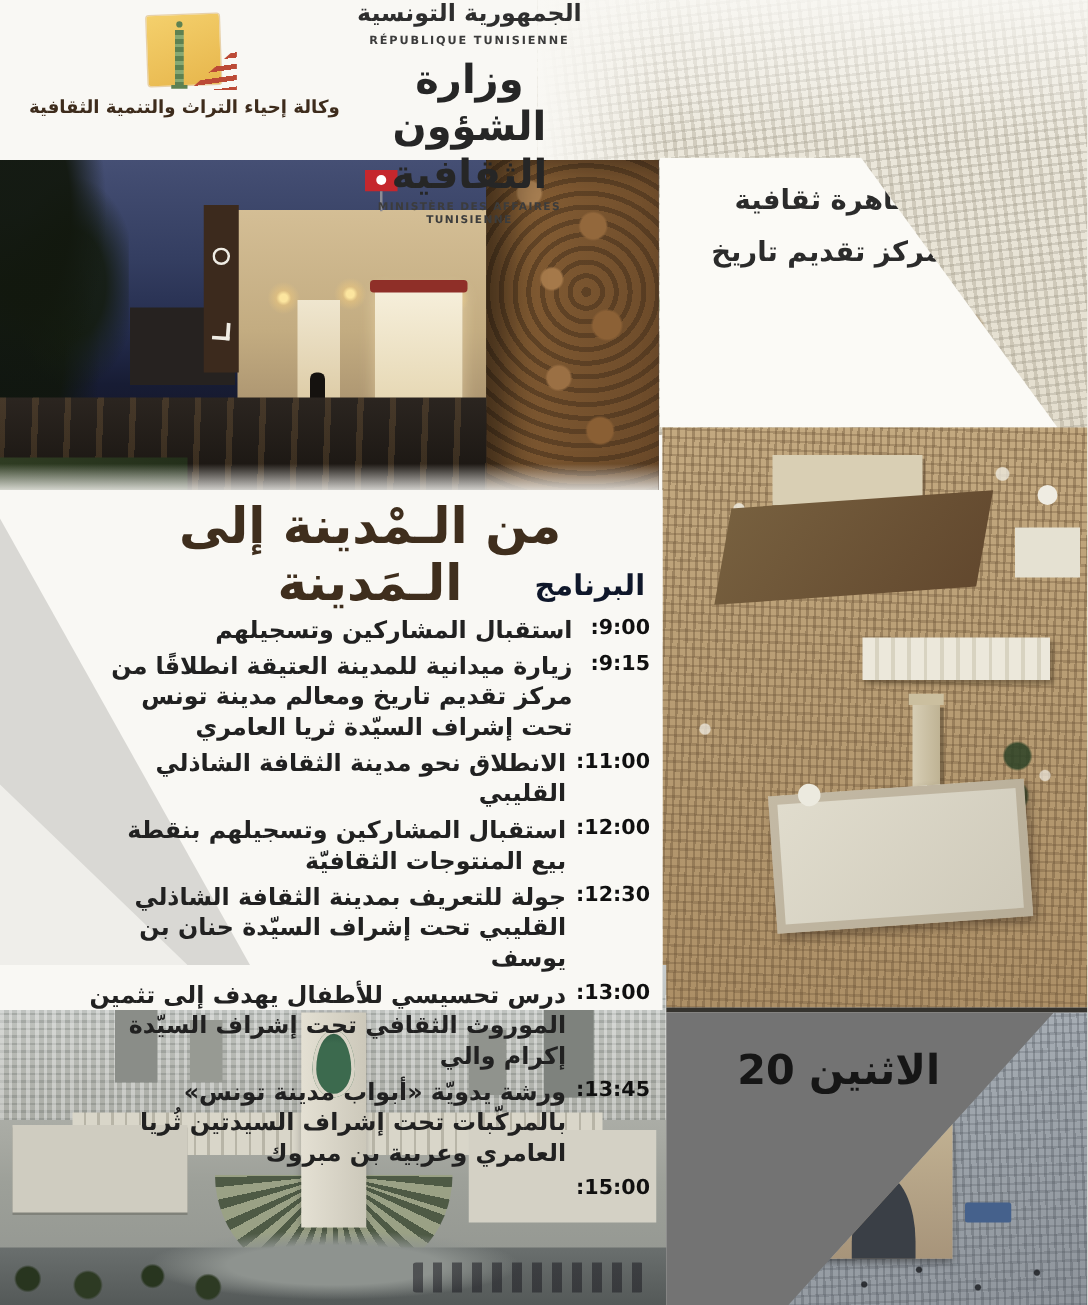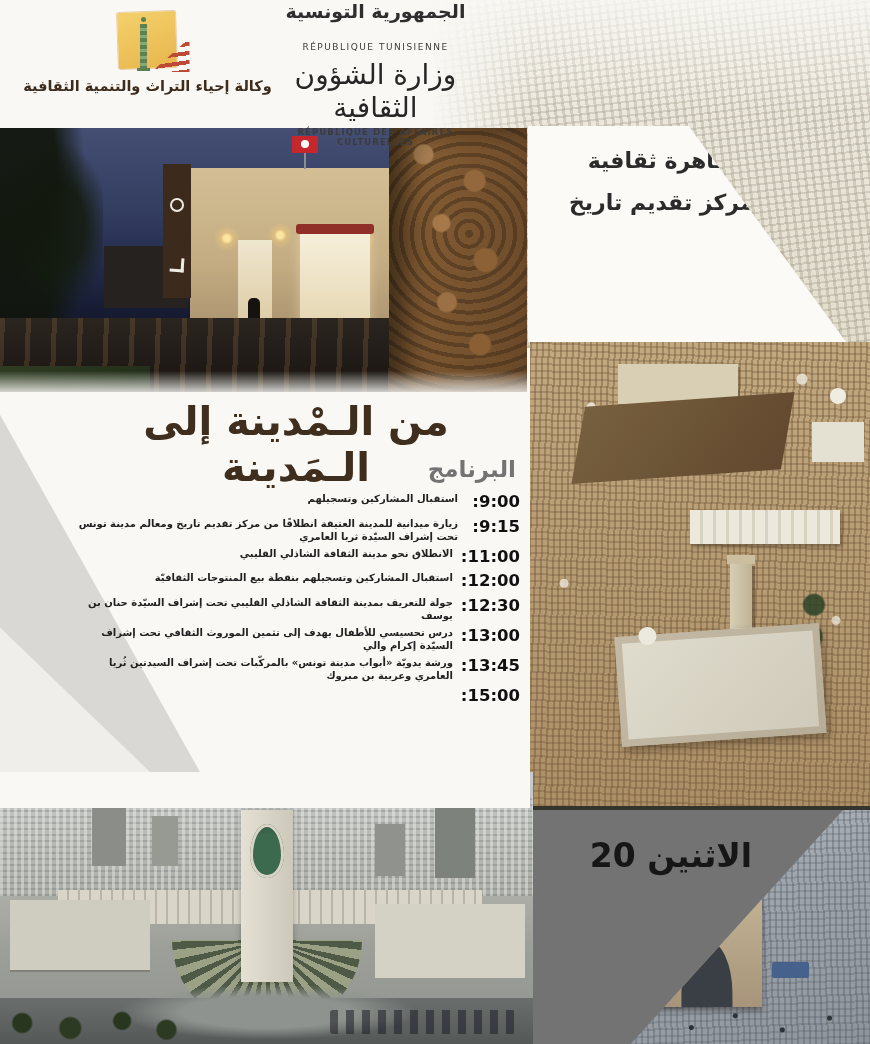--- a/index.html
+++ b/index.html
@@ -16,22 +16,22 @@
     background:repeating-linear-gradient(180deg,#5d8152 0 4px,#86a873 4px 7px);}
   .emblem-minaret::before{content:"";position:absolute;left:1px;top:-7px;width:5px;height:5px;border-radius:50%;background:#5d8152;}
   .emblem-minaret::after{content:"";position:absolute;left:-3px;bottom:-3px;width:13px;height:3px;background:#5d8152;}
   .emblem-rays{position:absolute;right:4px;bottom:2px;width:38px;height:34px;
     background:repeating-linear-gradient(172deg,#bc4a36 0 4px,rgba(0,0,0,0) 4px 9px);
     clip-path:polygon(100% 0,100% 100%,0 100%);}
   .agency-title{font-size:14.5px;font-weight:700;color:#3e2c1c;}
 
   .ministry{position:absolute;left:268px;top:0;width:215px;text-align:center;z-index:6;color:#2e2e2e;}
   .rep-ar{font-size:19px;font-weight:700;}
-  .rep-fr{font-size:9px;letter-spacing:1.5px;font-weight:400;color:#3c3c3c;margin-top:20px;}
-  .aff-ar{font-size:28px;font-weight:400;margin-top:6px;color:#262626;}
+  .rep-fr{font-size:9px;letter-spacing:1.5px;font-weight:700;color:#3c3c3c;margin-top:6px;}
+  .aff-ar{font-size:32px;font-weight:700;margin-top:6px;color:#262626;}
   .aff-fr{font-size:8.5px;letter-spacing:1.1px;font-weight:700;color:#3c3c3c;margin-top:3px;}
 
   
   .aerial-top{left:430px;top:0;width:440px;height:348px;z-index:1;background:
     radial-gradient(circle at 20% 70%,rgba(118,130,88,.45) 0 10px,rgba(0,0,0,0) 12px),
     radial-gradient(circle at 55% 42%,rgba(122,134,92,.40) 0 8px,rgba(0,0,0,0) 10px),
     radial-gradient(circle at 78% 76%,rgba(152,122,80,.35) 0 14px,rgba(0,0,0,0) 16px),
     radial-gradient(circle at 40% 85%,rgba(150,140,118,.5) 0 12px,rgba(0,0,0,0) 14px),
     repeating-linear-gradient(83deg,rgba(150,142,122,.30) 0 3px,rgba(0,0,0,0) 3px 8px),
     repeating-linear-gradient(-7deg,rgba(120,115,100,.22) 0 2px,rgba(0,0,0,0) 2px 7px),
@@ -95,25 +95,25 @@
 
   
   .program{left:0;top:392px;width:530px;height:416px;background:#f9f8f4;z-index:3;}
   .wedge-gray{position:absolute;left:0;top:0;width:200px;height:380px;background:#d9d8d4;
     clip-path:polygon(0 6%,100% 100%,0 100%);}
   .wedge-light{position:absolute;left:0;top:0;width:150px;height:380px;background:#efeeea;
     clip-path:polygon(0 62%,100% 100%,0 100%);}
   .program-title{position:absolute;left:70px;right:8px;top:6px;direction:rtl;text-align:center;
     font-size:40px;font-weight:700;color:#3f2e1d;}
   .program-label{position:absolute;right:14px;top:64px;direction:rtl;
-    font-size:23px;font-weight:700;color:#737373;}
+    font-size:23px;font-weight:700;color:#0f172a;}
   .schedule{position:absolute;right:10px;left:26px;top:100px;direction:rtl;}
   .row{display:flex;gap:8px;margin-bottom:4px;}
   .time{flex:0 0 54px;text-align:right;font-size:16.5px;font-weight:700;color:#101010;line-height:1.25;}
-  .desc{flex:1;font-size:10px;font-weight:700;color:#212121;line-height:1.3;margin-left:44px;}
+  .desc{flex:1;font-size:19px;font-weight:700;color:#212121;line-height:1.3;margin-left:44px;}
 
   
   .medina{left:530px;top:342px;width:340px;height:464px;z-index:1;border-bottom:4px solid #35332e;background:
     radial-gradient(circle at 18% 14%,rgba(238,234,222,.85) 0 4px,rgba(0,0,0,0) 5px),
     radial-gradient(circle at 80% 8%,rgba(238,234,222,.8) 0 5px,rgba(0,0,0,0) 6px),
     radial-gradient(circle at 10% 52%,rgba(240,236,226,.75) 0 4px,rgba(0,0,0,0) 5px),
     radial-gradient(circle at 90% 60%,rgba(240,236,226,.7) 0 4px,rgba(0,0,0,0) 5px),
     repeating-linear-gradient(92deg,rgba(104,80,52,.38) 0 2px,rgba(0,0,0,0) 2px 6px),
     repeating-linear-gradient(2deg,rgba(104,80,52,.30) 0 2px,rgba(0,0,0,0) 2px 7px),
     linear-gradient(180deg,#c3a980 0%,#b89d74 45%,#ac8f66 100%);}
@@ -207,21 +207,21 @@
       <div class="emblem-minaret"></div>
       <div class="emblem-rays"></div>
     </div>
     <div class="agency-title">وكالة إحياء التراث والتنمية الثقافية</div>
   </div>
 
   <div class="ministry">
     <div class="rep-ar">الجمهورية التونسية</div>
     <div class="rep-fr">RÉPUBLIQUE TUNISIENNE</div>
     <div class="aff-ar">وزارة الشؤون الثقافية</div>
-    <div class="aff-fr">RÉPUBLIQUE DES AFFAIRES CULTURELLES</div>
+    <div class="aff-fr">MINISTÈRE DES AFFAIRES TUNISIENNE</div>
   </div>
 
   <div class="photo aerial-top">
     <div class="aerial-fade"></div>
   </div>
 
   <div class="panel event-panel">
     <div class="event-text">
       <div class="event-l">تظاهرة ثقافية</div>
       <div class="event-l">بمركز تقديم تاريخ</div>

